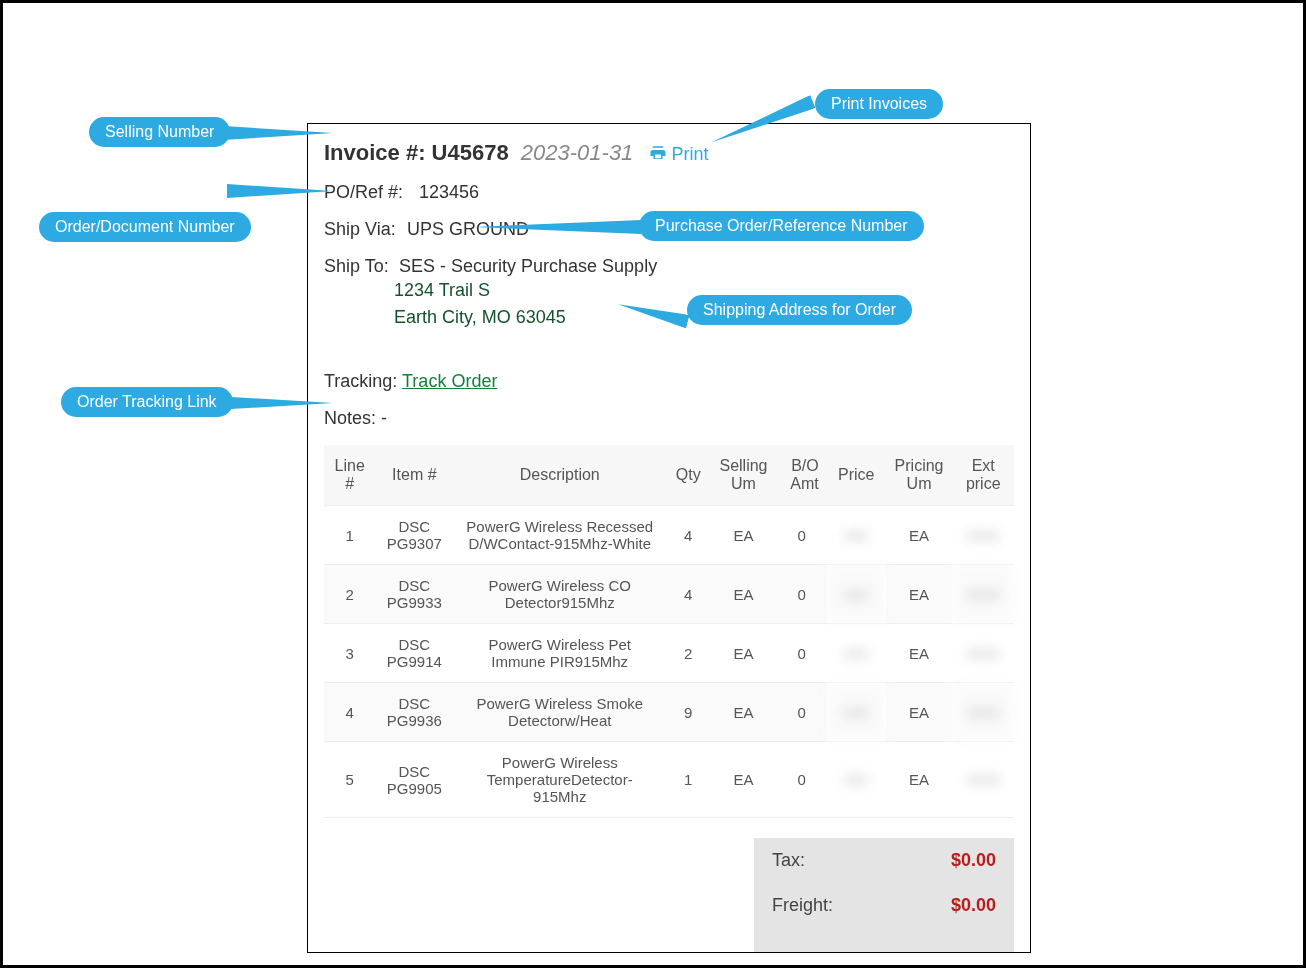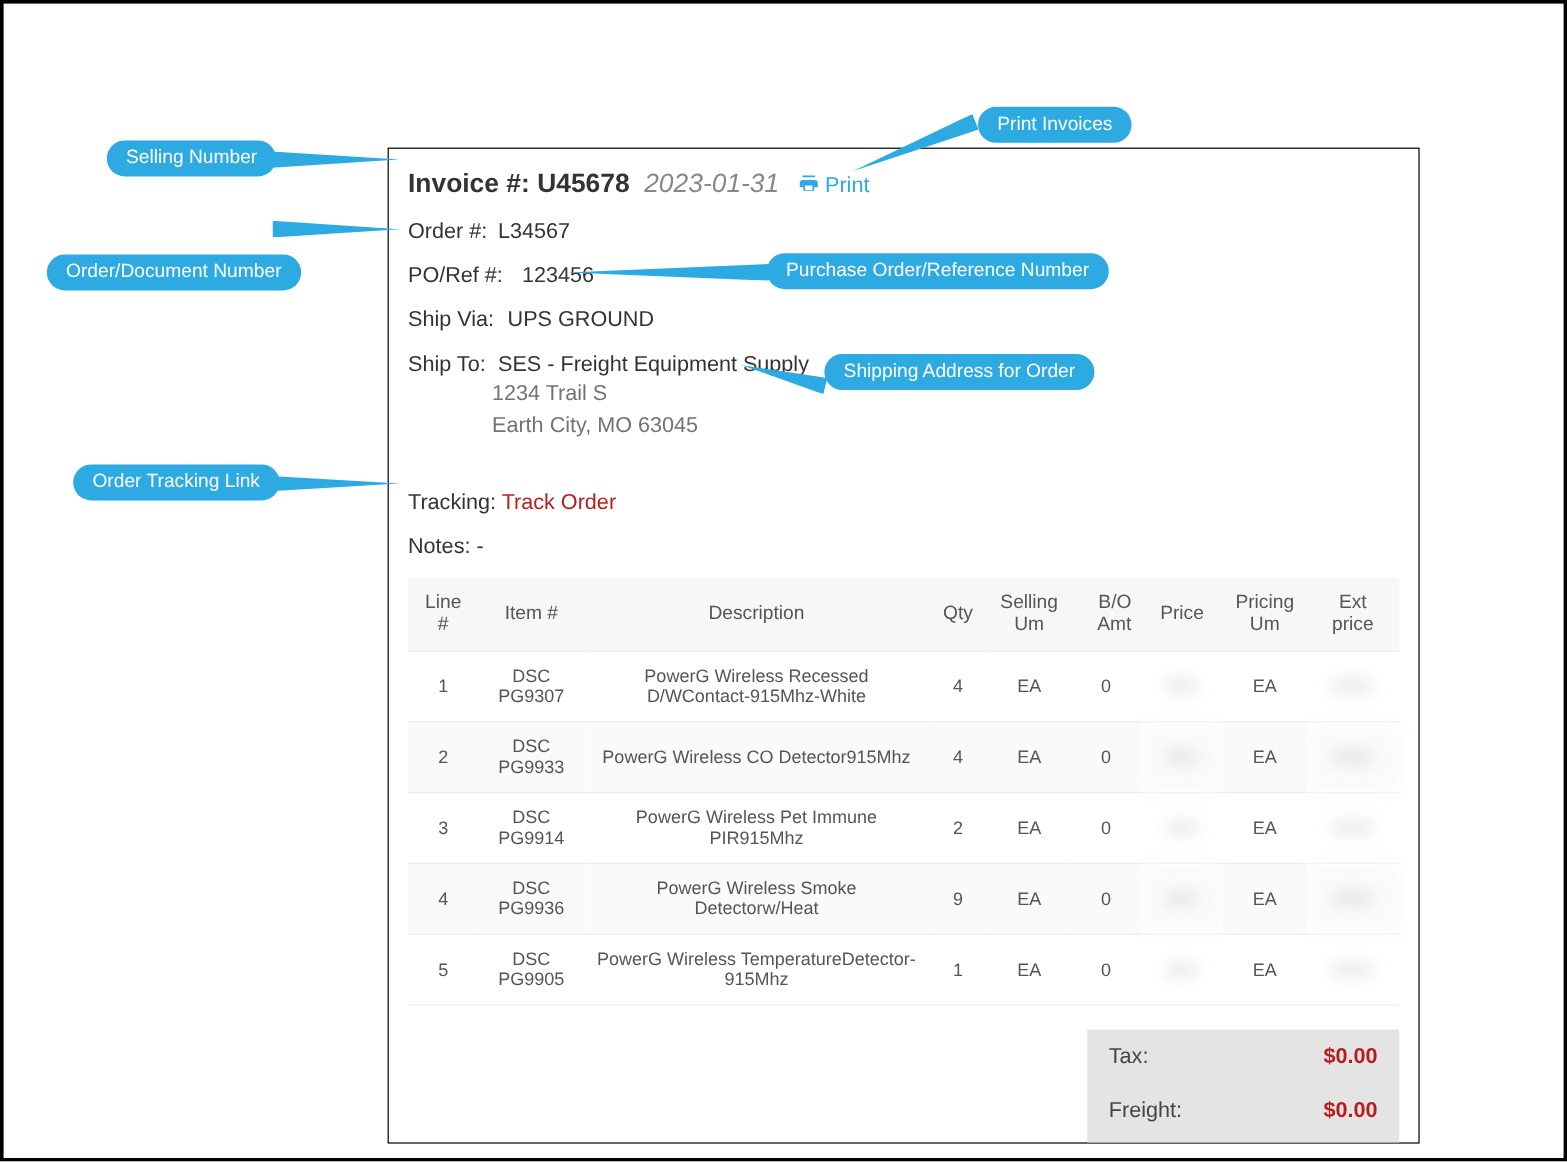--- a/index.html
+++ b/index.html
@@ -11,23 +11,23 @@
   }
   .outer-frame {
     width: 1306px;
     height: 968px;
     border: 3px solid #000;
     position: relative;
     padding: 16px;
   }
   .inner-frame {
     position: absolute;
-    left: 320px;
+    left: 304px;
     top: 120px;
-    width: 860px;
+    width: 724px;
     height: 830px;
     border: 1px solid #000;
     background: #fff;
     overflow: hidden;
   }
   .content {
     padding: 16px 16px 0 16px;
   }
   .title-row {
     font-size: 22px;
@@ -44,23 +44,23 @@
     cursor: pointer;
   }
   .print-link svg { vertical-align: -2px; margin-right: 4px; }
 
   .field-row {
     font-size: 18px;
     color: #333;
     margin: 6px 0 16px 0;
   }
   .field-row .fl { display: inline-block; min-width: 70px; }
-  .ship-to-block .addr-line { margin-left: 70px; font-size: 18px; color: #737373; line-height: 1.5; }
-
-  .link { color: #b91c1c; cursor: pointer; }
+  .ship-to-block .addr-line { margin-left: 70px; font-size: 18px; color: #14532d; line-height: 1.5; }
+
+  .link { color: #15803d; cursor: pointer; text-decoration: underline; }
 
   table.items {
     width: 100%;
     border-collapse: collapse;
     margin-top: 16px;
     font-size: 15px;
     color: #555;
   }
   table.items thead th {
     background: #f7f7f7;
@@ -152,38 +152,34 @@
         <span class="inv-label">Invoice #:</span>
         <span class="inv-num">U45678</span>
         <span class="inv-date">2023-01-31</span>
         <span class="print-link">
           <svg width="18" height="18" viewBox="0 0 24 24" fill="#2daae1">
               <path d="M19 8H5c-1.7 0-3 1.3-3 3v5h4v4h12v-4h4v-5c0-1.7-1.3-3-3-3zm-3 11H8v-5h8v5zm3-14H5V3h14v2z"></path>
             </svg><span>Print</span>
         </span>
       </div>
 
-      <div class="field-row">
-        <span class="fl">Order #:</span>
-        <span>L34567</span>
-      </div>
 
       <div class="field-row">
         <span class="fl" style="min-width:90px;">PO/Ref #:</span>
         <span>123456</span>
       </div>
 
       <div class="field-row">
         <span class="fl" style="min-width:78px;">Ship Via:</span>
         <span>UPS GROUND</span>
       </div>
 
       <div class="field-row ship-to-block">
         <span class="fl" style="min-width:70px;">Ship To:</span>
-        <span>SES - Freight Equipment Supply</span>
+        <span>SES - Security Purchase Supply</span>
         <div class="addr-line">1234 Trail S</div>
         <div class="addr-line">Earth City, MO 63045</div>
       </div>
 
       <div class="field-row" style="margin-top:40px;">
         <span>Tracking:</span>
         <span class="link">Track Order</span>
       </div>
 
       <div class="field-row">

